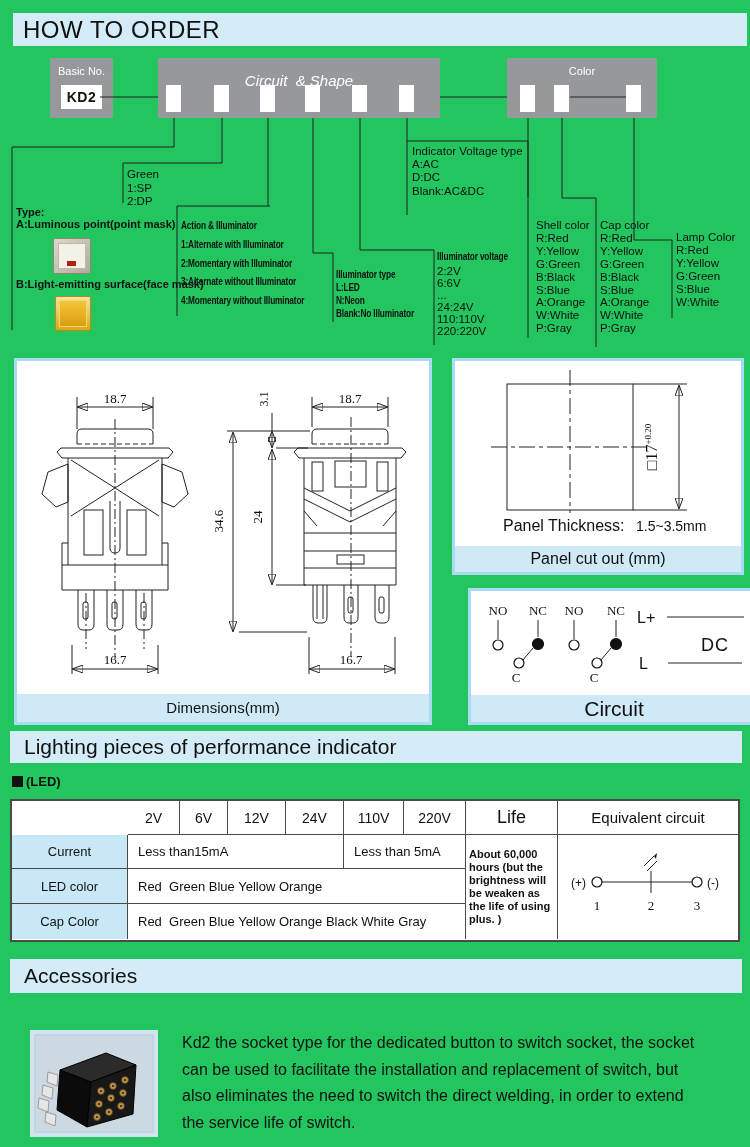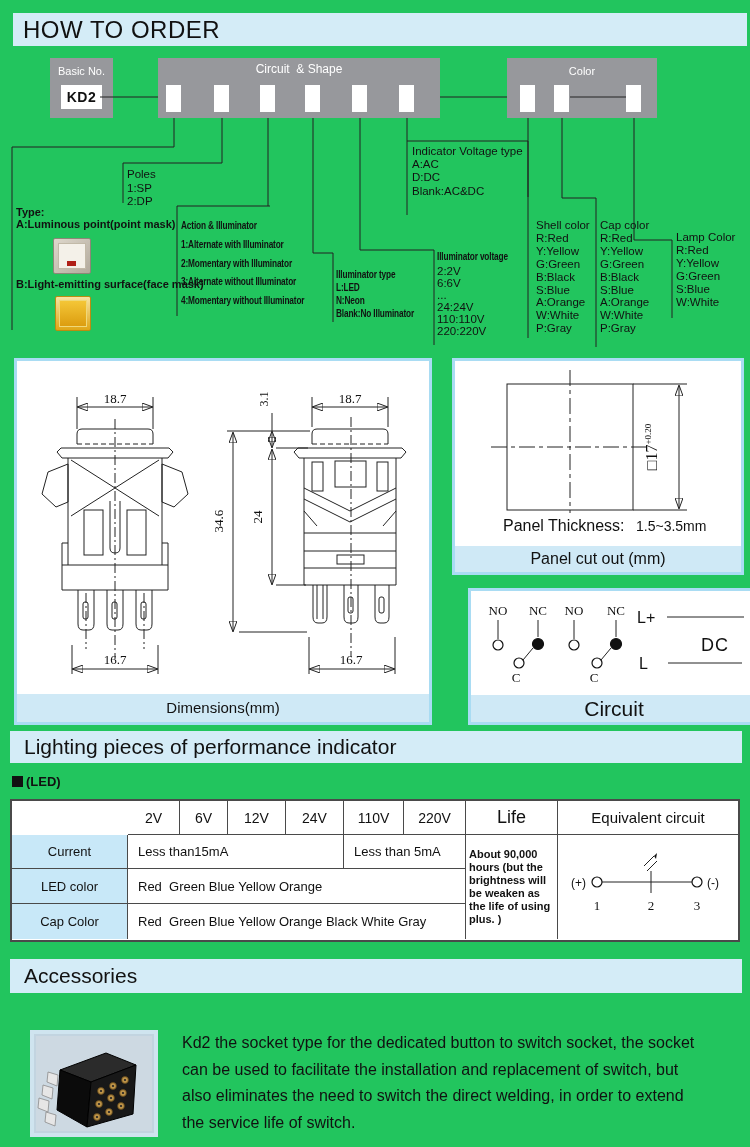--- a/index.html
+++ b/index.html
@@ -43,21 +43,21 @@
   </div>
 
   <div class="abs gbox" style="left:50px;top:58px;width:63px;height:60px;">
     <div class="glabel" style="font-size:11px;padding-top:7px;">Basic No.</div>
     <div class="abs" style="left:11px;top:27px;width:41px;height:24px;background:#fff;text-align:center;line-height:24px;font-size:14px;font-weight:bold;letter-spacing:.5px;">
       <span>KD2</span>
     </div>
   </div>
 
   <div class="abs gbox" style="left:158px;top:58px;width:282px;height:60px;">
-    <div class="glabel" style="font-size:12px;padding-top:4px;">Circuit  &amp; Shape</div>
+    <div class="glabel" style="font-size:15px;padding-top:14px;font-style:italic;">Circuit  &amp; Shape</div>
     <div class="slot" style="left:8px;"></div>
     <div class="slot" style="left:56px;"></div>
     <div class="slot" style="left:102px;"></div>
     <div class="slot" style="left:147px;"></div>
     <div class="slot" style="left:194px;"></div>
     <div class="slot" style="left:241px;"></div>
   </div>
 
   <div class="abs gbox" style="left:507px;top:58px;width:150px;height:60px;">
     <div class="glabel" style="font-size:11px;padding-top:7px;">Color</div>
@@ -80,21 +80,21 @@
       <path d="M360,63 V195 H434 V290"></path>
       <path d="M407,63 V160"></path>
         <path d="M407,86 H528 V142"></path>
       <path d="M528,63 V283"></path>
       <path d="M562,63 V143 H596 V292"></path>
       <path d="M634,63 V185 H672 V263"></path>
     </g>
   </svg>
 
   <div class="abs ann" style="left:127px;top:168px;line-height:13.5px;">
-    <div>Poles</div>
+    <div>Green</div>
     <div>1:SP</div>
     <div>2:DP</div>
   </div>
 
   <div class="abs ann" style="left:16px;top:206px;font-weight:bold;font-size:11px;line-height:12px;">
     <div>Type:</div>
     <div>A:Luminous point(point mask)</div>
   </div>
   <div class="abs" style="left:53px;top:238px;width:36px;height:34px;background:linear-gradient(135deg,#ded8cc,#b2aa9c);border:1px solid #8d8778;border-radius:2px;">
     <div class="abs" style="left:4px;top:4px;right:4px;bottom:4px;background:#f4f1e9;border:1px solid #c2bAA8;"></div>
@@ -357,21 +357,21 @@
     <div style="font-size:14px;">110V</div>
     <div style="font-size:14px;">220V</div>
     <div style="font-size:18px;">Life</div>
     <div class="lr" style="font-size:15px;">Equivalent circuit</div>
 
     <div class="bluecell" style="grid-column:1;grid-row:2;">Current</div>
     <div class="left" style="grid-column:2 / span 4;grid-row:2;">Less than15mA</div>
     <div class="left" style="grid-column:6 / span 2;grid-row:2;">Less than 5mA</div>
 
     <div class="lb" style="grid-column:8;grid-row:2 / span 3;font-size:11px;font-weight:bold;line-height:13px;
-                padding:2px 3px;text-align:left;align-items:center;justify-content:flex-start;">About 90,000 hours (but the brightness will be weaken as the life of using plus. )</div>
+                padding:2px 3px;text-align:left;align-items:center;justify-content:flex-start;">About 60,000 hours (but the brightness will be weaken as the life of using plus. )</div>
 
     <div class="lr lb" style="grid-column:9;grid-row:2 / span 3;">
       <svg width="178" height="104" viewBox="0 0 178 104">
         <g stroke="#111" stroke-width="1.2" fill="none">
           <circle cx="38" cy="47" r="5" fill="#fff"></circle>
           <circle cx="138" cy="47" r="5" fill="#fff"></circle>
           <line x1="43" y1="47" x2="133" y2="47"></line>
           <line x1="92" y1="36" x2="92" y2="58"></line>
           <line x1="85" y1="31" x2="95" y2="21" stroke-width="1.5"></line>
           <line x1="88" y1="36" x2="98" y2="26" stroke-width="1.5"></line>

